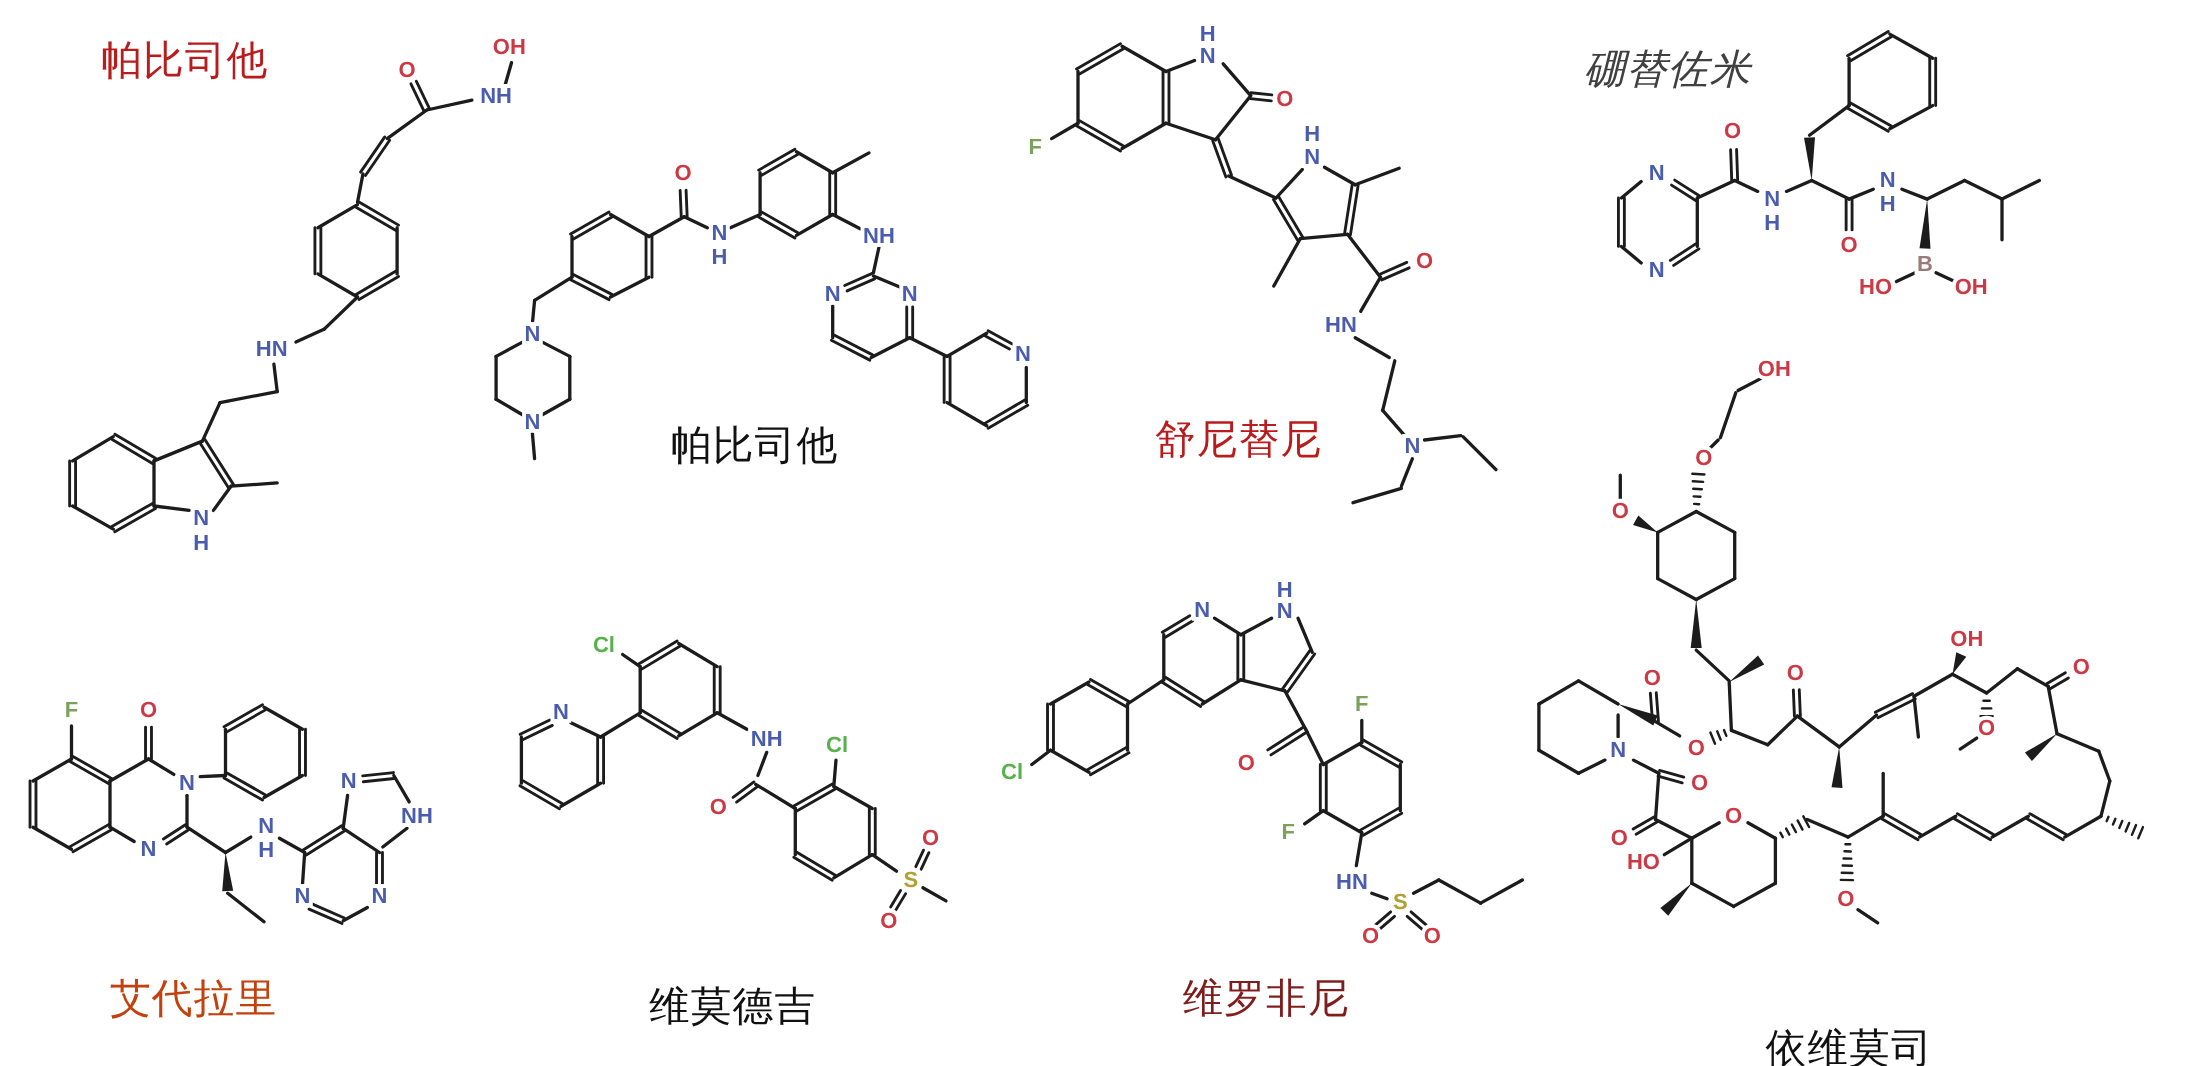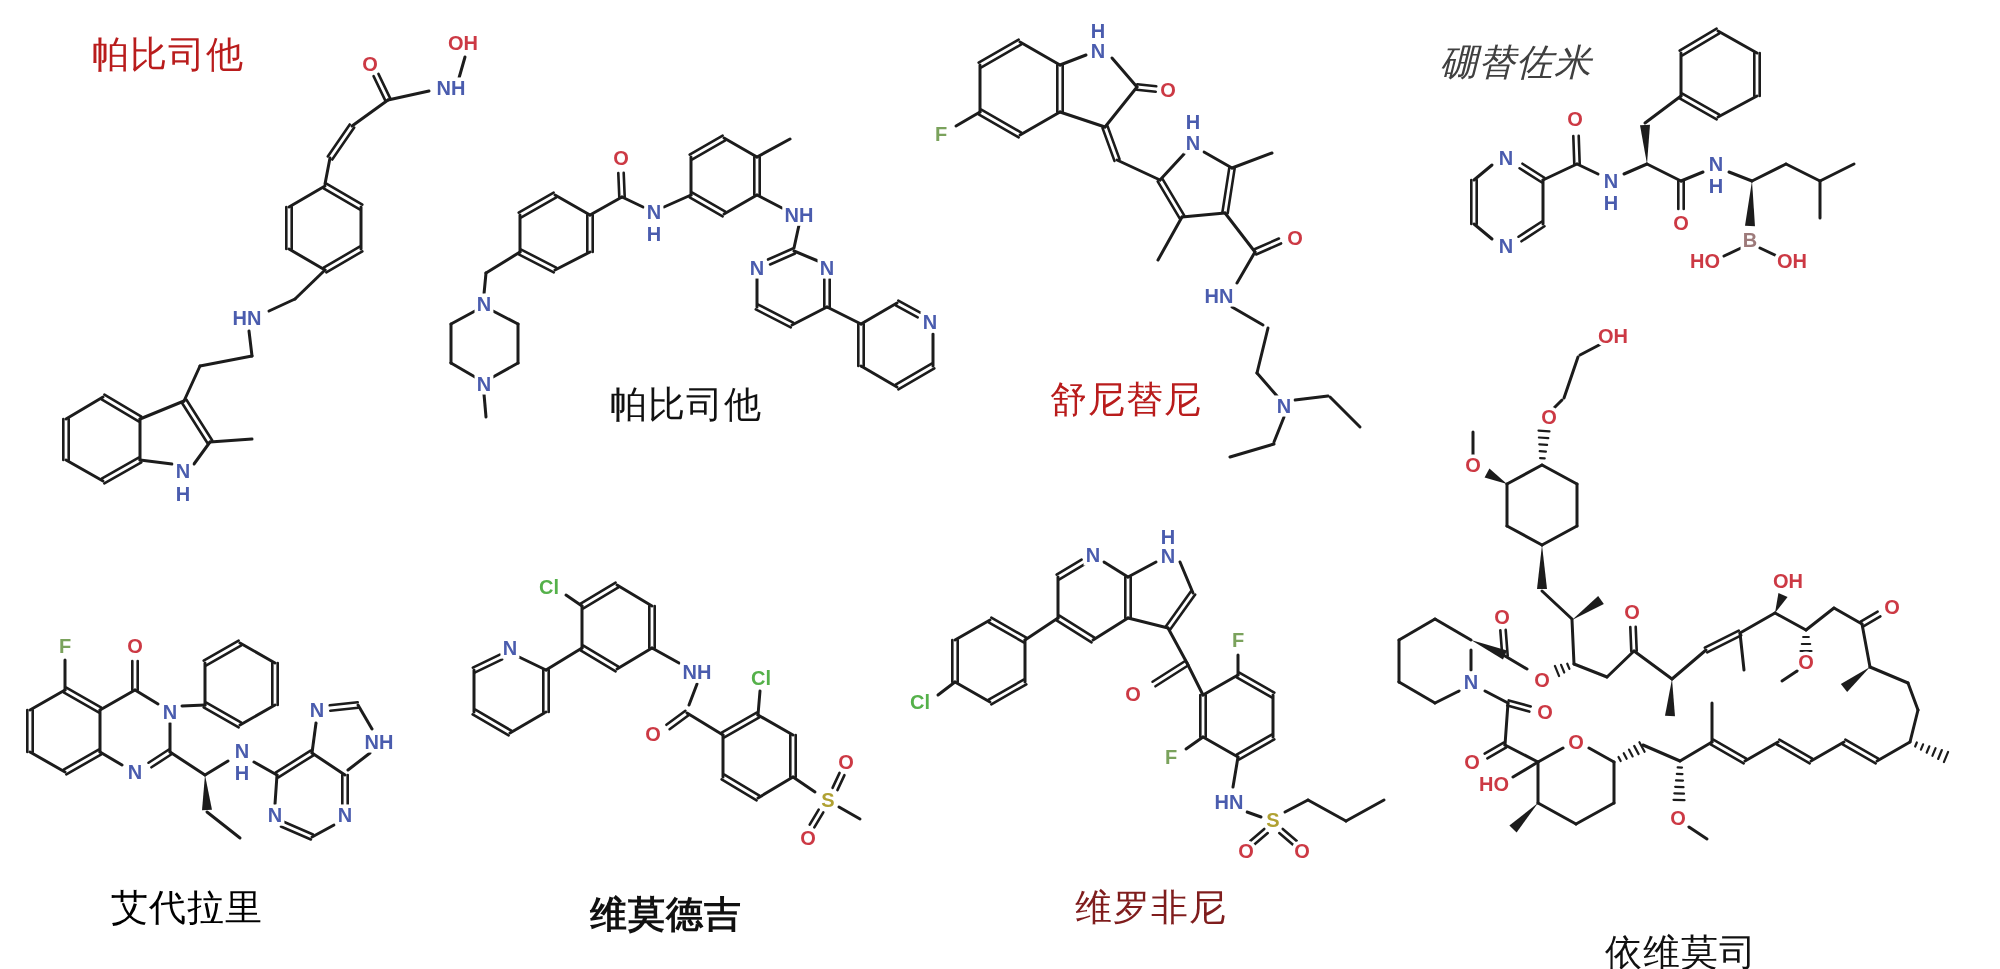--- a/index.html
+++ b/index.html
@@ -518,18 +518,18 @@
         <text x="1788" y="581" text-anchor="middle" dominant-baseline="central" fill="#cc3944" class="atom">OH</text>
         <text x="1806" y="662" text-anchor="middle" dominant-baseline="central" fill="#cc3944" class="atom">O</text>
         <text x="1892" y="607" text-anchor="middle" dominant-baseline="central" fill="#cc3944" class="atom">O</text>
       </g>
     </svg>
   <div>
       <div class="cname" style="left: 92px; top: 30px; color: #b91c1c;">帕比司他</div>
       <div class="cname" style="left: 610px; top: 380px; color: rgb(17, 17, 17);">帕比司他</div>
       <div class="cname" style="left: 1050px; top: 375px; color: #b91c1c;">舒尼替尼</div>
       <div class="cname" style="left: 1440px; top: 38px; color: #404040; font-style: italic;">硼替佐米</div>
-      <div class="cname" style="left: 111px; top: 883px; color: #000000;">艾代拉里</div>
-      <div class="cname" style="left: 590px; top: 890px; color: rgb(17, 17, 17); font-weight: bold;">维莫德吉</div>
+      <div class="cname" style="left: 100px; top: 883px; color: #c2410c;">艾代拉里</div>
+      <div class="cname" style="left: 590px; top: 890px; color: rgb(17, 17, 17);">维莫德吉</div>
       <div class="cname" style="left: 1075px; top: 883px; color: #7f1d1d;">维罗非尼</div>
       <div class="cname" style="left: 1605px; top: 928px; color: rgb(17, 17, 17);">依维莫司</div>
     </div>
 </div>
 
 </body></html>

